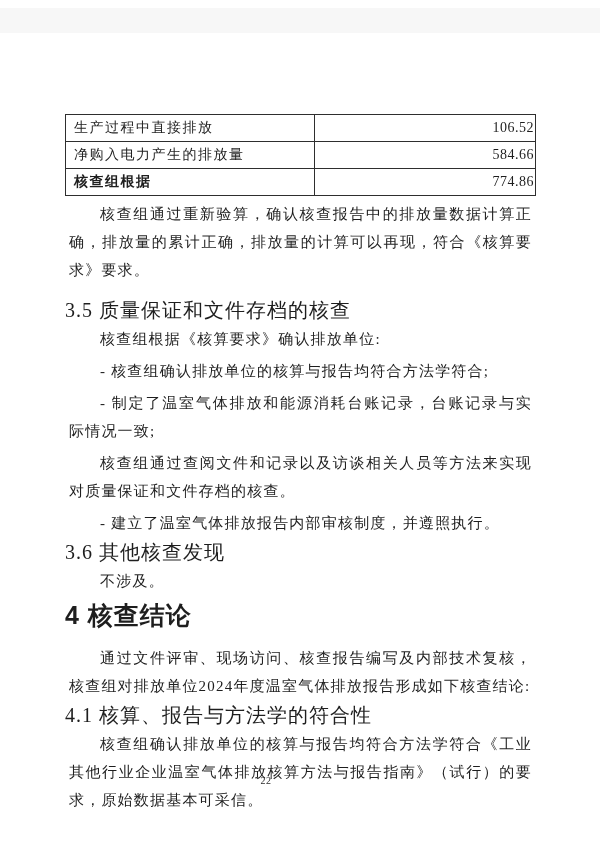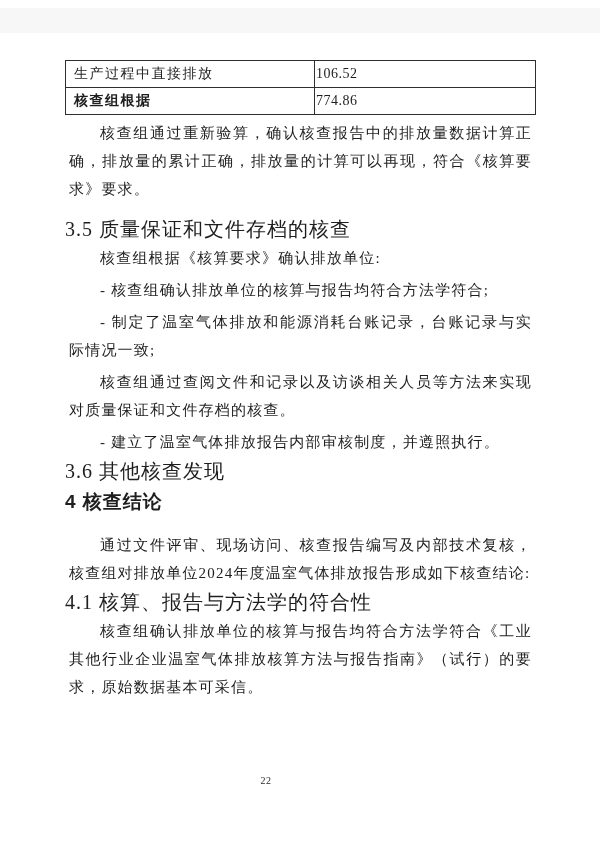--- a/index.html
+++ b/index.html
@@ -25,37 +25,37 @@
   }
   .content {
     position: absolute;
     left: 65px;
     top: 0;
     width: 471px;
   }
   table.emissions {
     border-collapse: collapse;
     width: 100%;
-    margin-top: 60px;
+    margin-top: 114px;
     padding-left: 24px;
   }
   table.emissions td {
     border: 1px solid #2e2e2e;
     font-size: 14px;
     height: 24px;
     vertical-align: middle;
   }
   td.cell-label {
     text-align: left;
     padding: 0 6px 0 8px;
     letter-spacing: 1.5px;
     width: 53%;
   }
   td.cell-value {
-    text-align: left;
+    text-align: right;
     letter-spacing: 0.5px;
   }
   tr.total-row td.cell-label {
     font-weight: bold;
   }
   p.body-para {
     margin: 4px;
     font-size: 15px;
     line-height: 28px;
     text-align: justify;
@@ -68,21 +68,21 @@
   .h-sub {
     margin: 15px 0 0 0;
     font-size: 20px;
     font-weight: normal;
     line-height: 22px;
     letter-spacing: 1px;
   }
   .h-main {
     margin: 7px 0 16px 0;
     font-family: "Liberation Sans", "DejaVu Sans", sans-serif;
-    font-size: 19px;
+    font-size: 25px;
     font-weight: bold;
     line-height: 26px;
     letter-spacing: 1px;
   }
   .mt7 { margin-top: 7px; }
   .page-number {
     position: absolute;
     left: 0;
     top: 775px;
     width: 532px;
@@ -100,38 +100,43 @@
   <div class="top-band"></div>
 
   <div class="content">
 
     <table class="emissions">
       <tbody>
         <tr>
           <td class="cell-label">生产过程中直接排放</td>
           <td class="cell-value">106.52</td>
         </tr>
+        <tr>
+          <td class="cell-label">净购入电力产生的排放量</td>
+          <td class="cell-value">584.66</td>
+        </tr>
         <tr class="total-row">
           <td class="cell-label">核查组根据</td>
           <td class="cell-value">774.86</td>
         </tr>
       </tbody>
     </table>
 
     <p class="body-para mt9">核查组通过重新验算，确认核查报告中的排放量数据计算正确，排放量的累计正确，排放量的计算可以再现，符合《核算要求》要求。</p>
 
     <h3 class="h-sub">3.5 质量保证和文件存档的核查</h3>
 
     <p class="body-para mt5">核查组根据《核算要求》确认排放单位:</p>
     <p class="body-para">- 核查组确认排放单位的核算与报告均符合方法学符合;</p>
     <p class="body-para">- 制定了温室气体排放和能源消耗台账记录，台账记录与实际情况一致;</p>
     <p class="body-para">核查组通过查阅文件和记录以及访谈相关人员等方法来实现对质量保证和文件存档的核查。</p>
     <p class="body-para">- 建立了温室气体排放报告内部审核制度，并遵照执行。</p>
 
     <h3 class="h-sub" style="margin-top:0">3.6 其他核查发现</h3>
+    <p class="body-para mt3">不涉及。</p>
 
     <h2 class="h-main">4 核查结论</h2>
     <p class="body-para mt3">通过文件评审、现场访问、核查报告编写及内部技术复核，核查组对排放单位2024年度温室气体排放报告形成如下核查结论:</p>
 
     <h3 class="h-sub mt7" style="margin-top:3px">4.1 核算、报告与方法学的符合性</h3>
     <p class="body-para mt5">核查组确认排放单位的核算与报告均符合方法学符合《工业其他行业企业温室气体排放核算方法与报告指南》（试行）的要求，原始数据基本可采信。</p>
 
   </div>
 
   <div class="page-number">22</div>

